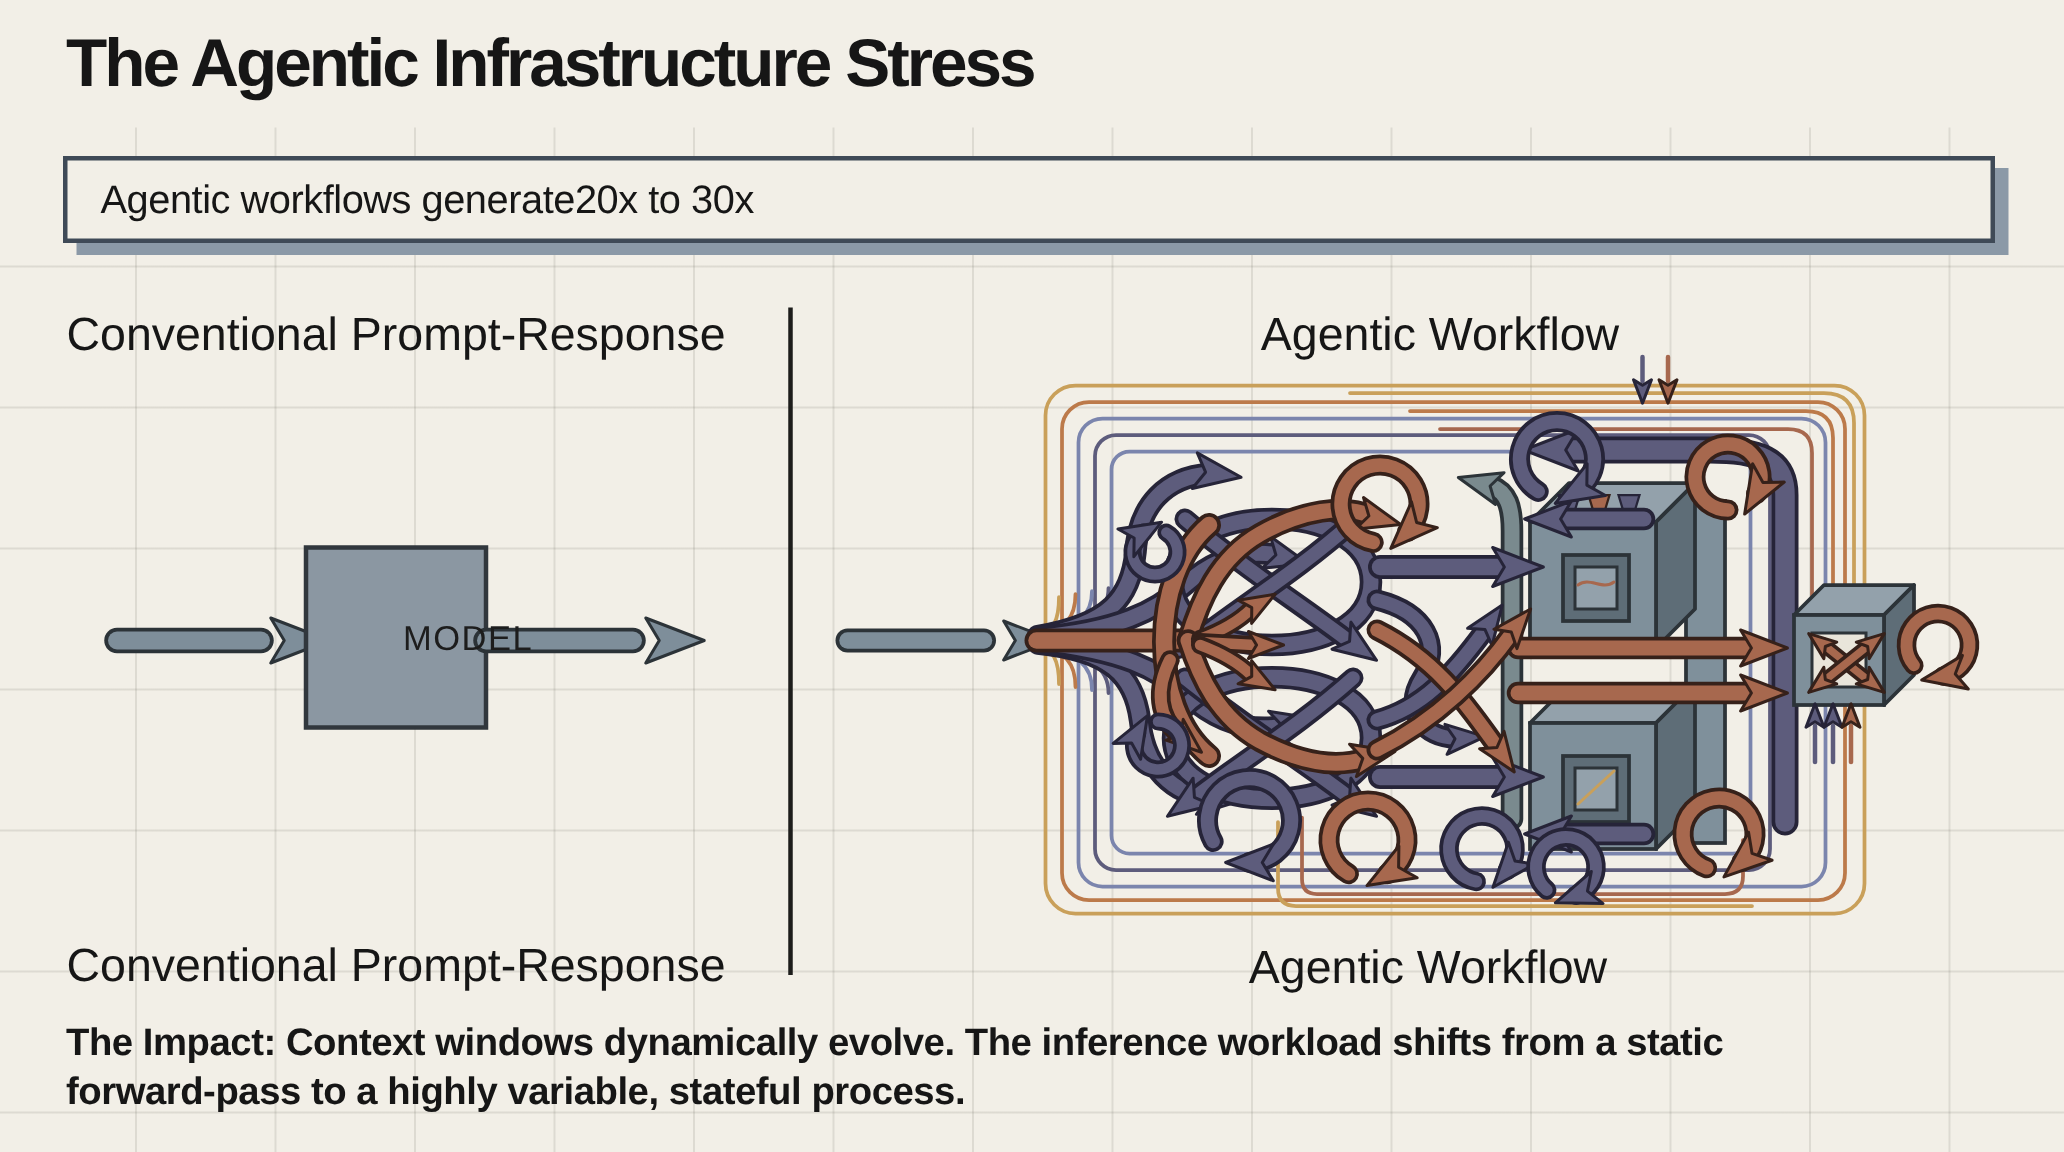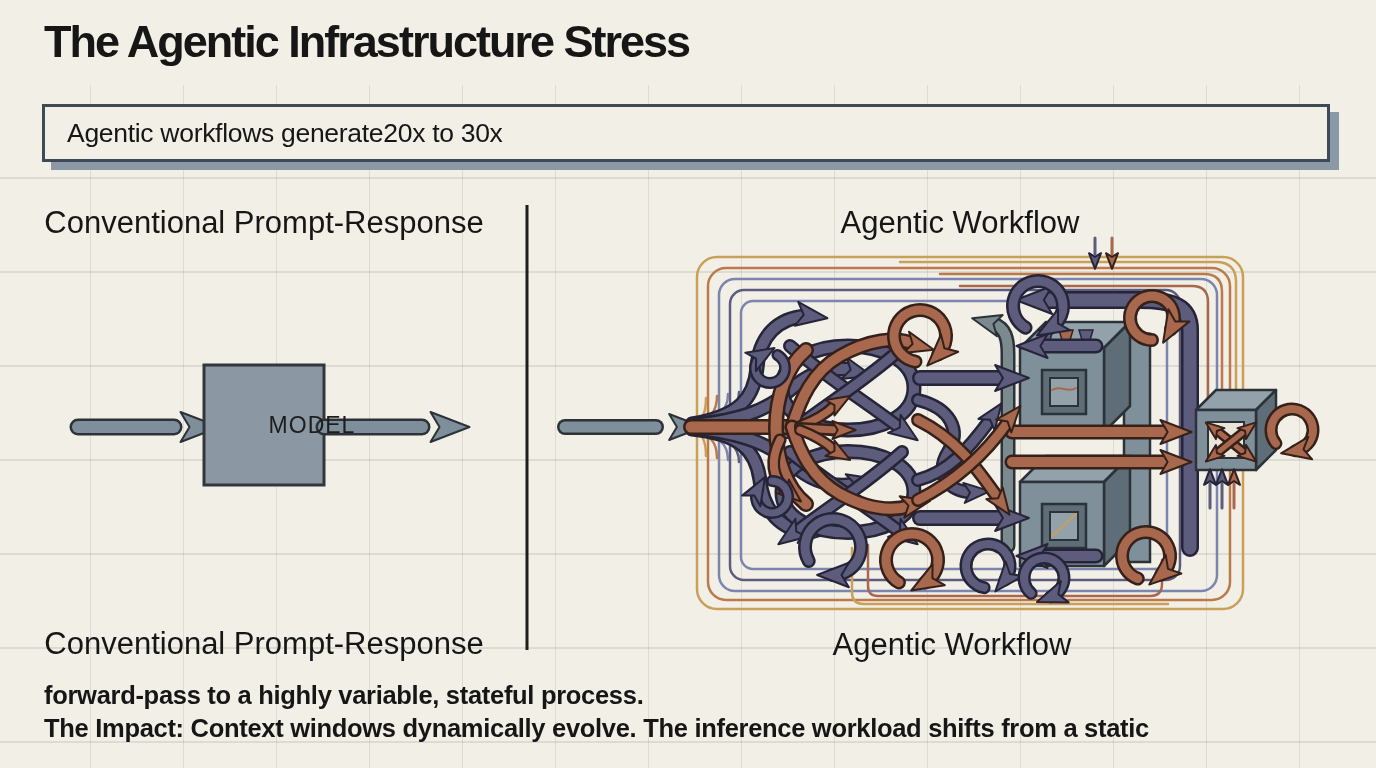--- a/index.html
+++ b/index.html
@@ -56,22 +56,22 @@
 </div>
 
 <div class="plabel" style="left:44px;top:205px;width:440px;">Conventional Prompt-Response</div>
 <div class="plabel" style="left:760px;top:205px;width:400px;">Agentic Workflow</div>
 <div class="plabel" style="left:44px;top:626px;width:440px;">Conventional Prompt-Response</div>
 <div class="plabel" style="left:752px;top:627px;width:400px;">Agentic Workflow</div>
 
 <div class="model-label">MODEL</div>
 
 <div class="impact">
+  <div>The Impact: Context windows dynamically evolve. The inference workload shifts from a static</div>
   <div>forward-pass to a highly variable, stateful process.</div>
-  <div>The Impact: Context windows dynamically evolve. The inference workload shifts from a static</div>
 </div>
 
 <svg class="diagram" width="1376" height="768" viewBox="0 0 1376 768">
   <g id="gFrames">
       <path d="M717,257 h506 a20,20 0 0 1 20,20 v312 a20,20 0 0 1 -20,20 h-506 a20,20 0 0 1 -20,-20 v-312 a20,20 0 0 1 20,-20 Z" fill="none" stroke="#c9a05a" stroke-width="2.5" stroke-linecap="round" stroke-linejoin="round"></path>
       <path d="M726,268 h486 a18,18 0 0 1 18,18 v296 a18,18 0 0 1 -18,18 h-486 a18,18 0 0 1 -18,-18 v-296 a18,18 0 0 1 18,-18 Z" fill="none" stroke="#bc7a4a" stroke-width="2.5" stroke-linecap="round" stroke-linejoin="round"></path>
       <path d="M735,279 h466 a16,16 0 0 1 16,16 v280 a16,16 0 0 1 -16,16 h-466 a16,16 0 0 1 -16,-16 v-280 a16,16 0 0 1 16,-16 Z" fill="none" stroke="#7b85ad" stroke-width="2.5" stroke-linecap="round" stroke-linejoin="round"></path>
       <path d="M744,290 h422 a14,14 0 0 1 14,14 v262 a14,14 0 0 1 -14,14 h-422 a14,14 0 0 1 -14,-14 v-262 a14,14 0 0 1 14,-14 Z" fill="none" stroke="#5d5c7c" stroke-width="2.5" stroke-linecap="round" stroke-linejoin="round"></path>
       <path d="M753,301 h402 a12,12 0 0 1 12,12 v244 a12,12 0 0 1 -12,12 h-402 a12,12 0 0 1 -12,-12 v-244 a12,12 0 0 1 12,-12 Z" fill="none" stroke="#7b85ad" stroke-width="2.5" stroke-linecap="round" stroke-linejoin="round"></path>
       <path d="M900,262 L1216,262 Q1236,262 1236,282 L1236,470" fill="none" stroke="#c9a05a" stroke-width="2.5" stroke-linecap="round" stroke-linejoin="round"></path>

